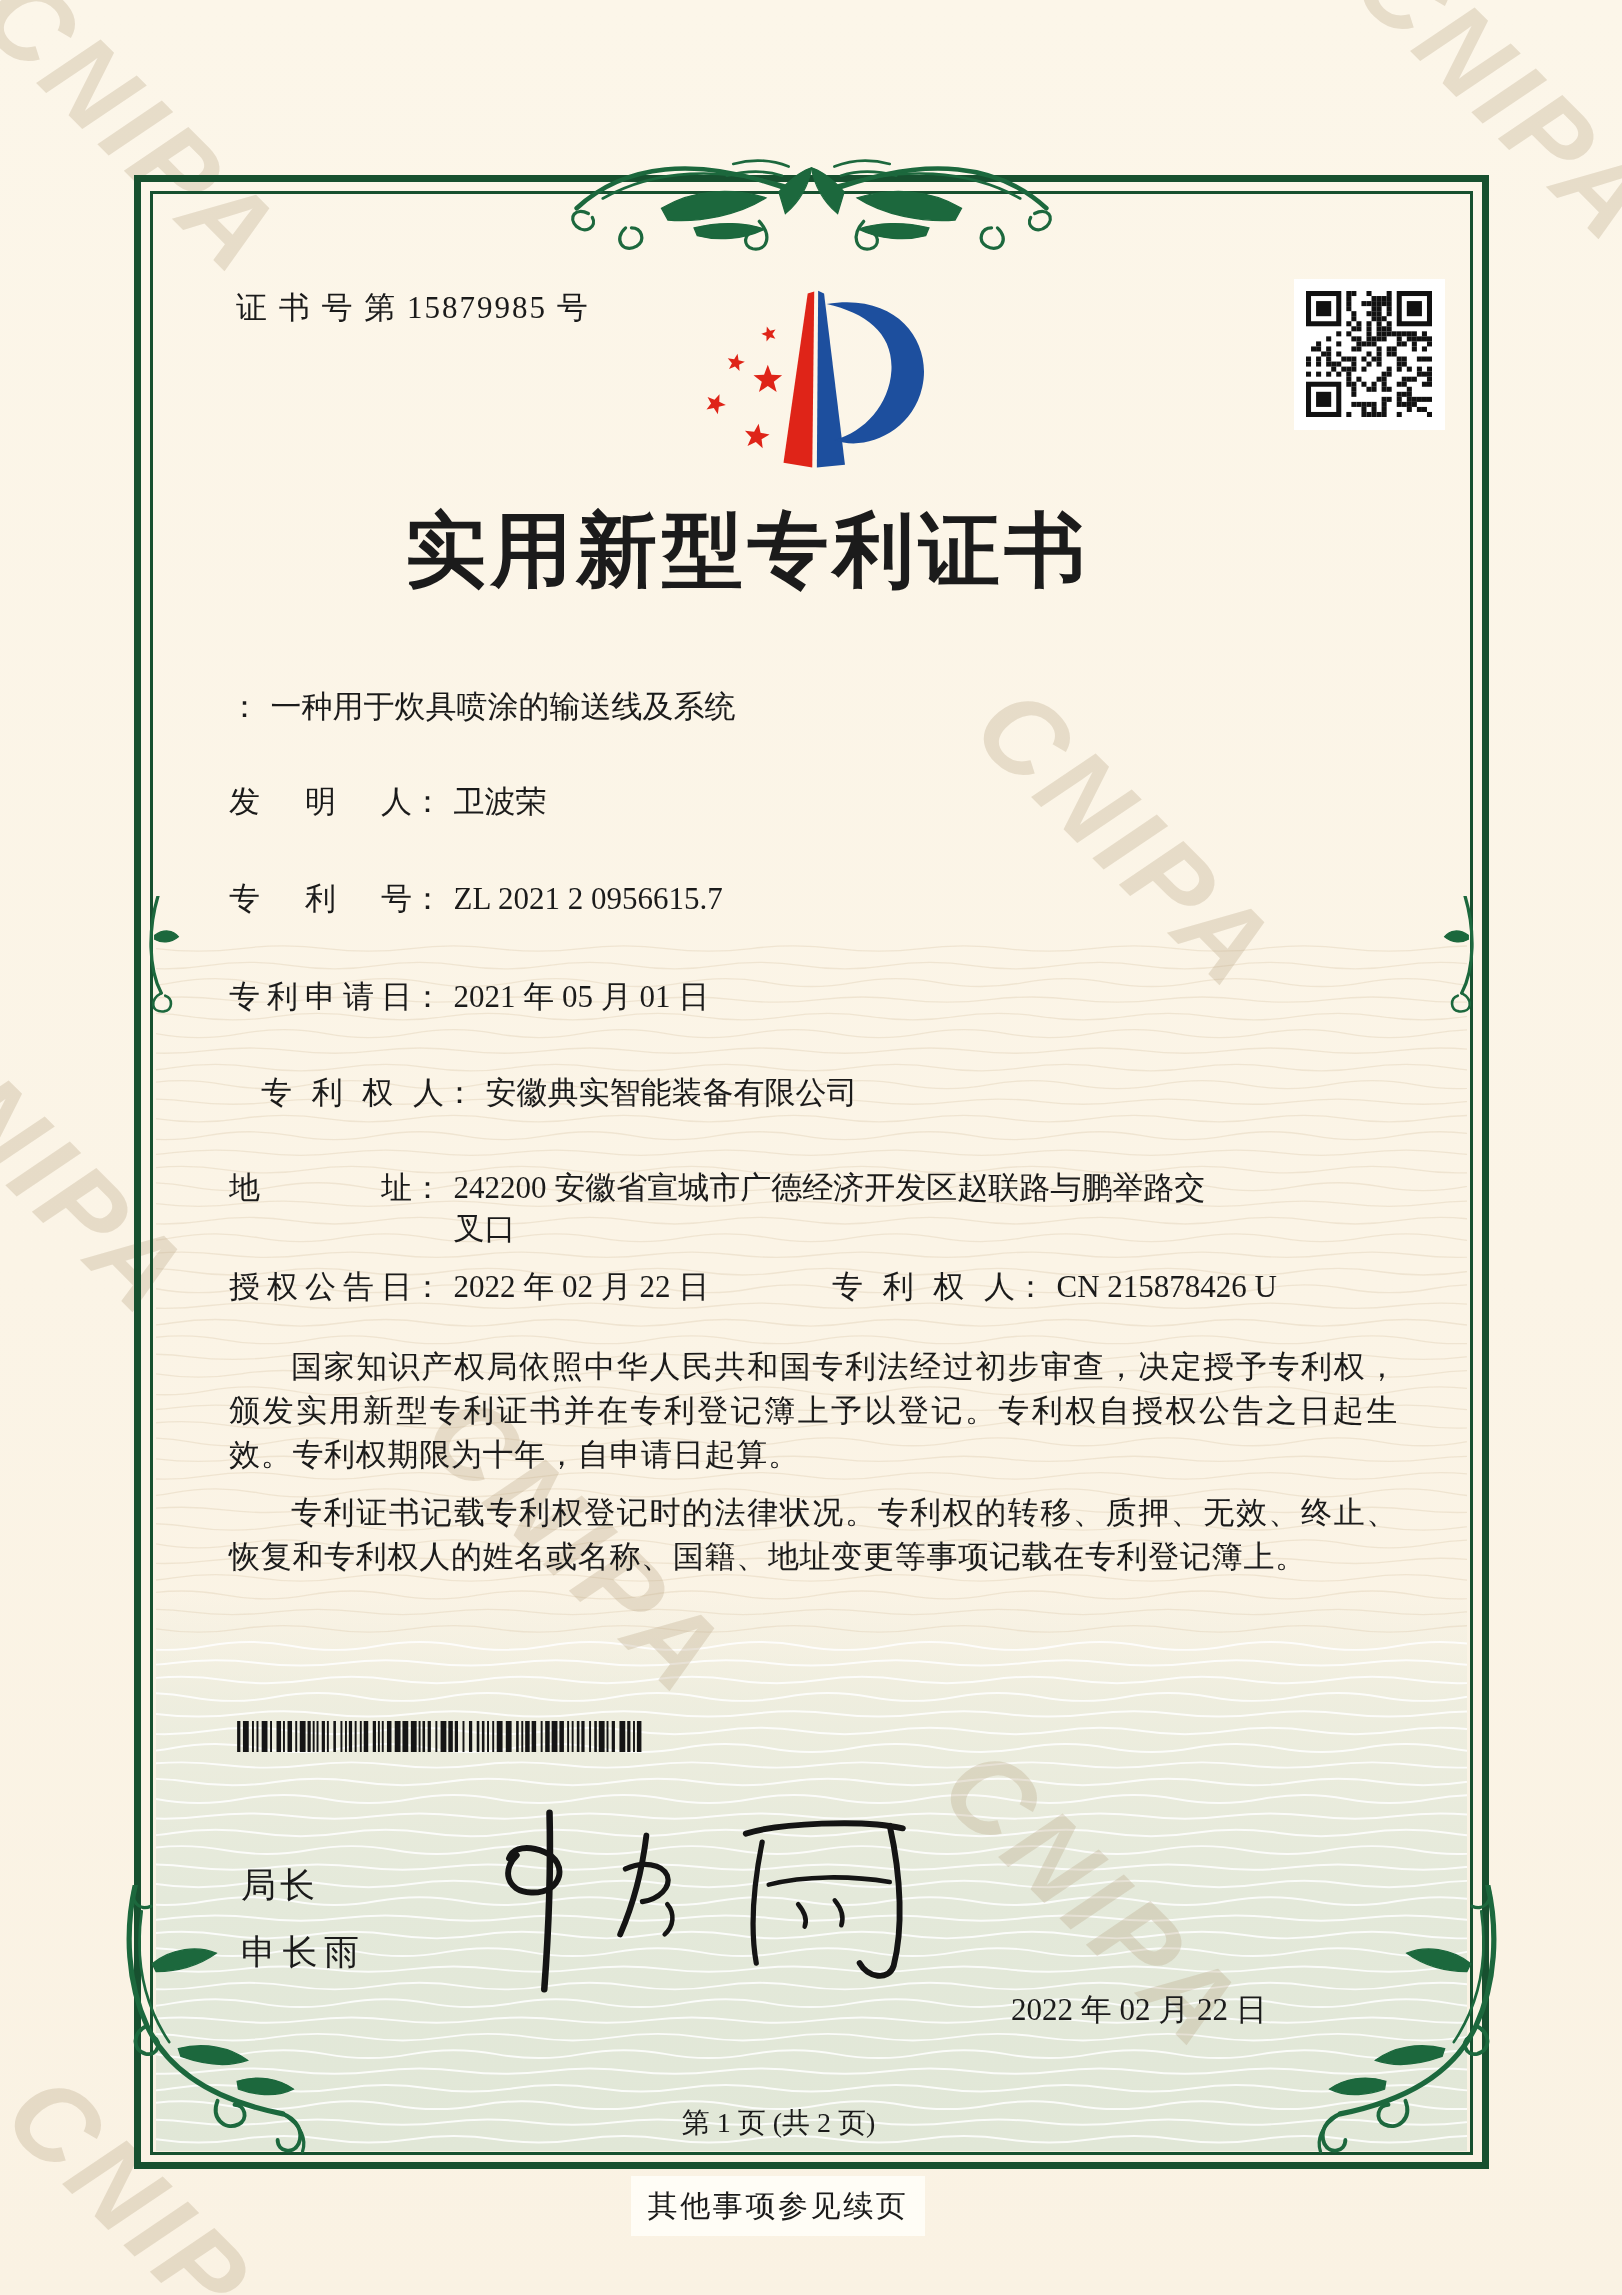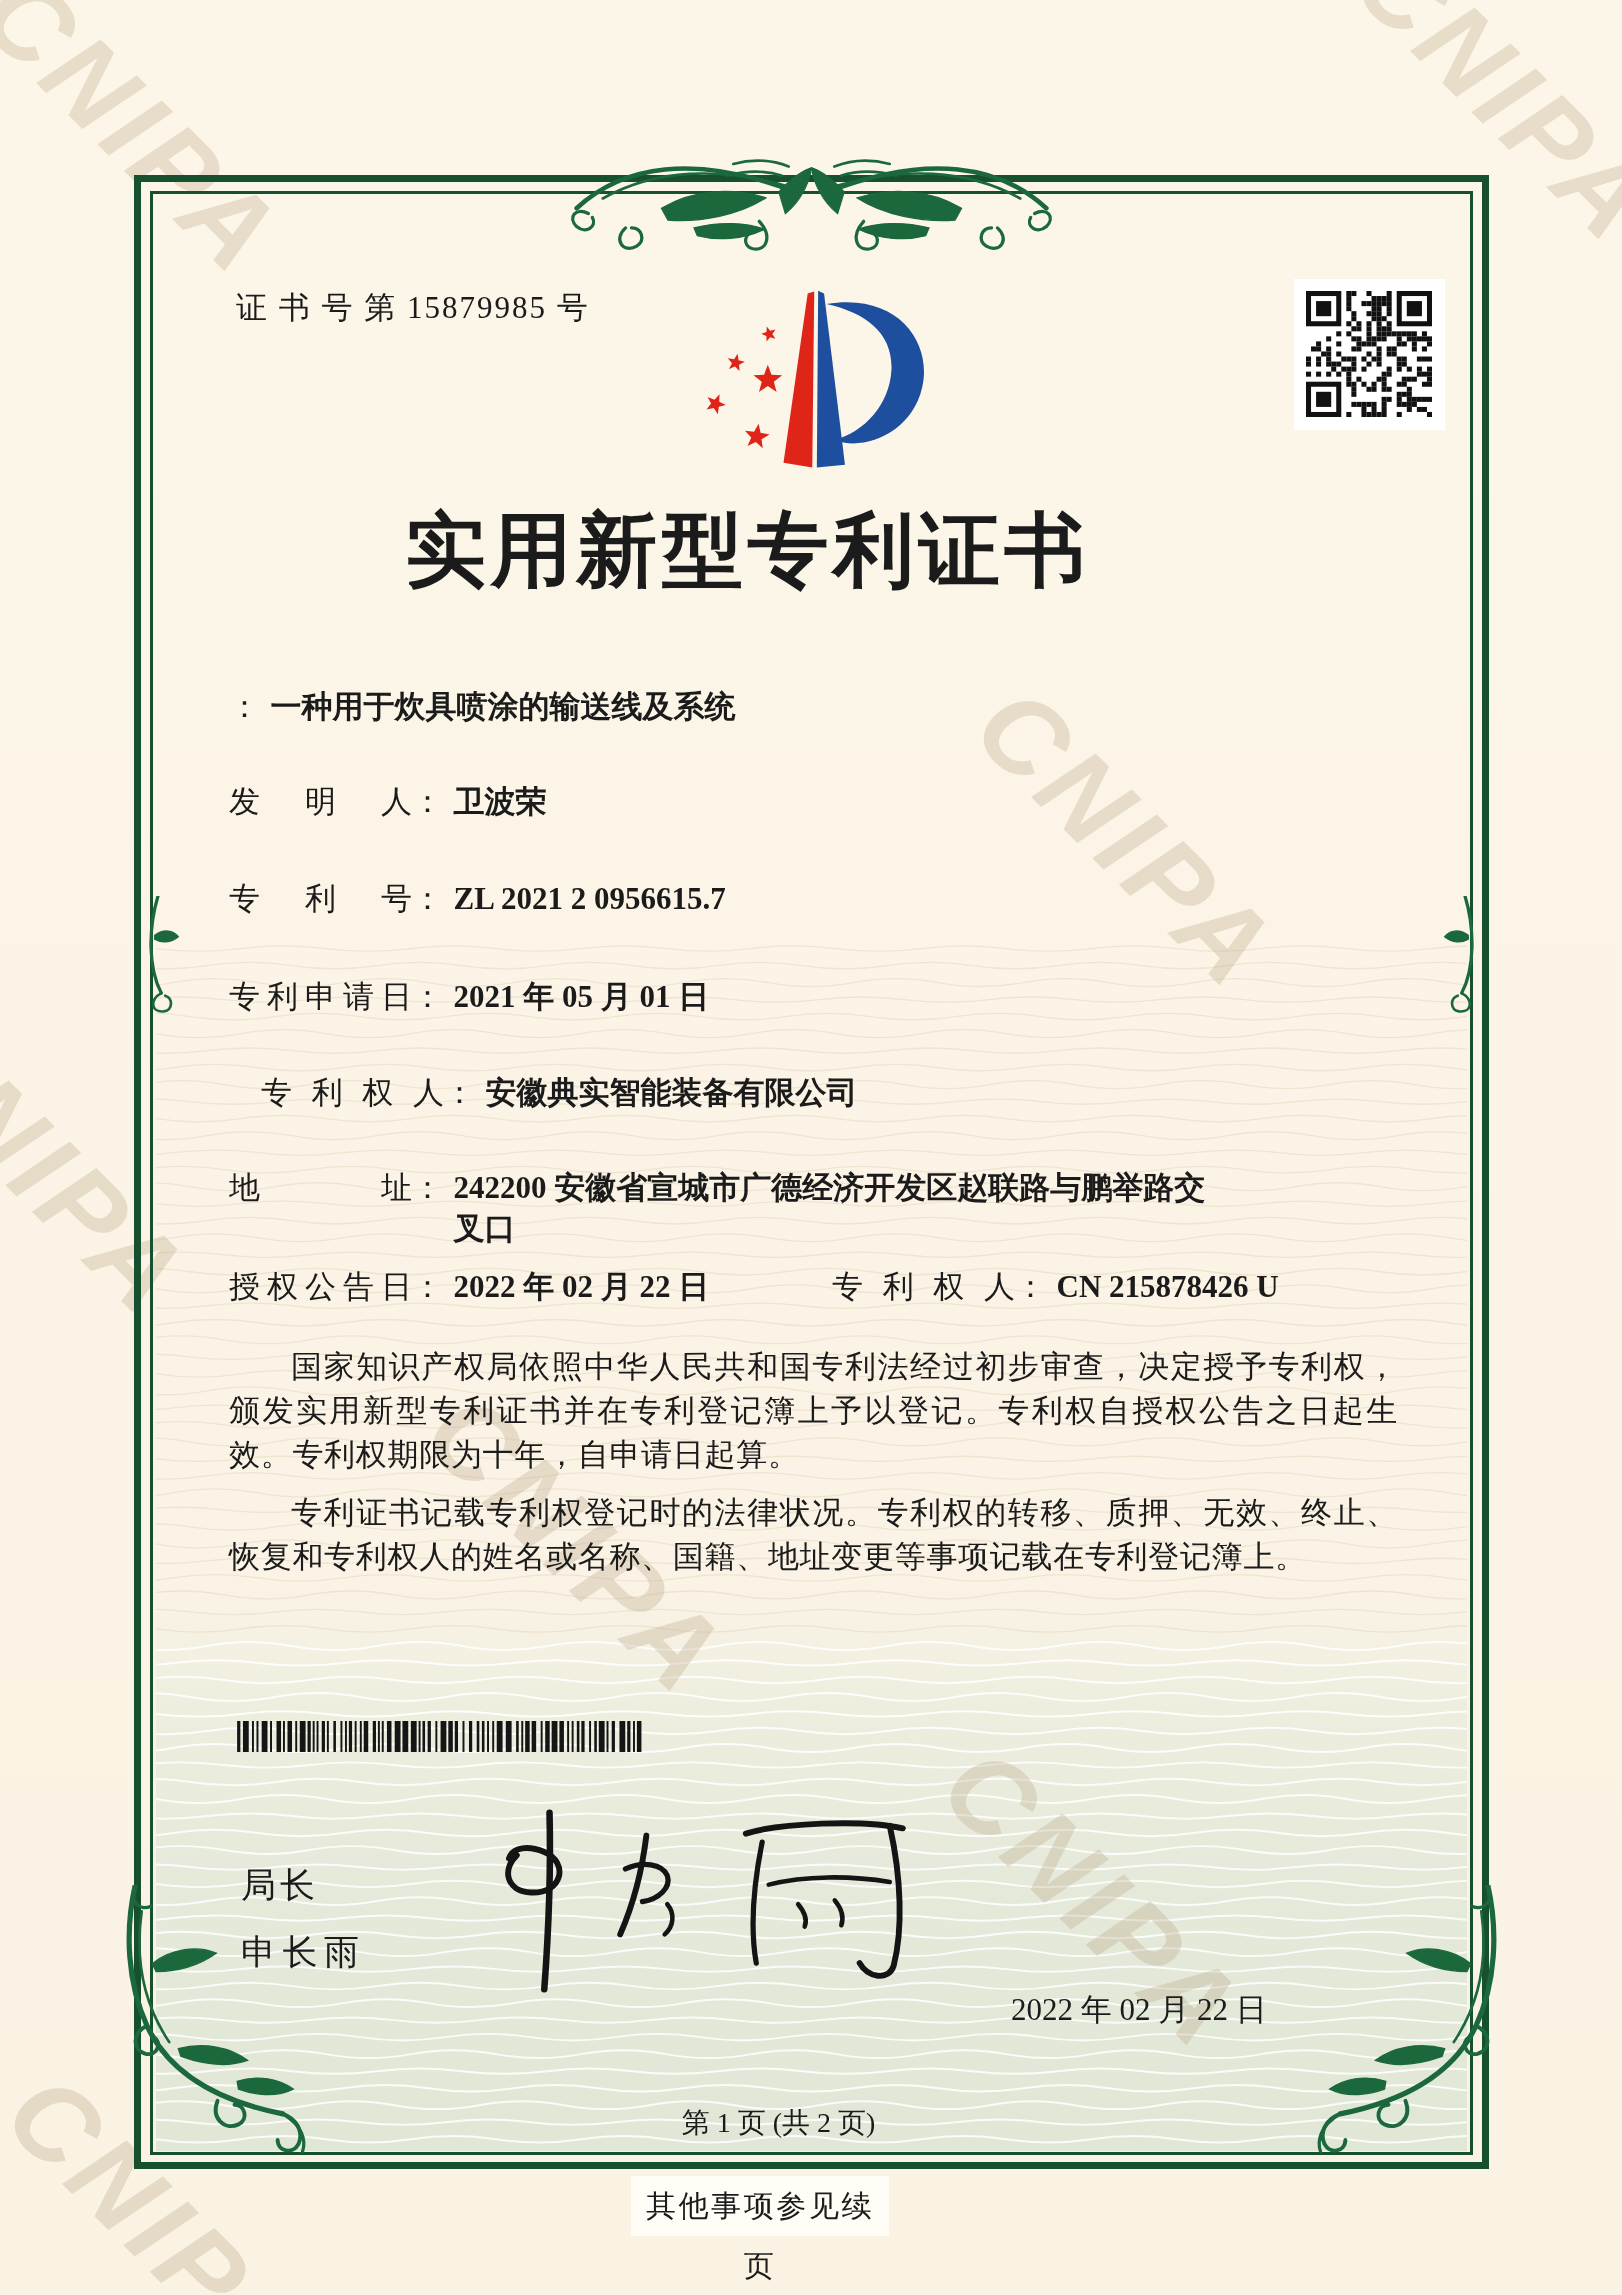--- a/index.html
+++ b/index.html
@@ -21,32 +21,32 @@
                   #e4e9da 55%,#e1e7d7 100%);}
   .waves{left:156px;top:942px;width:1311px;height:1209px;z-index:2;}
   .ornament{z-index:5;}
   .content{z-index:6;}
   
   .cert-no{left:204px;top:287px;font-size:31px;letter-spacing:2px;margin-left:32px;}
   .page-title{left:0;top:497px;width:1495px;text-align:center;font-size:81px;font-weight:bold;letter-spacing:4.6px;}
   .field-row{left:229px;display:flex;align-items:flex-start;font-size:31px;line-height:41px;}
   .flabel{display:inline-block;width:183px;text-align:justify;text-align-last:justify;}
   .fcolon{display:inline-block;}
-  .fvalue{margin-left:10.5px;font-weight:bold;}
+  .fvalue{margin-left:10.5px;}
   .addr .fvalue{max-width:779px;}
   .grant-pair{display:flex;font-size:31px;line-height:39px;}
   .para-wrap{left:229px;top:1345px;width:1169px;font-size:31px;line-height:44px;text-align:justify;letter-spacing:0.7px;}
   .para{margin:0;text-indent:2em;}
   .para + .para{margin-top:14.4px;}
   .qr-box{left:1294px;top:279px;width:151px;height:151px;background:#ffffff;}
   .sig-role{left:241px;top:1862px;font-size:35px;letter-spacing:3.9px;}
   .sig-name{left:241px;top:1929px;font-size:35px;letter-spacing:6.5px;}
   .issue-date{left:1011px;top:1989px;font-size:31px;}
   .page-indicator{left:654px;top:2104px;width:249px;text-align:center;font-size:28px;}
-  .cont-band{left:631px;top:2176px;width:258px;height:60px;background:#fffdf6;text-align:center;}
+  .cont-band{left:631px;top:2176px;width:294px;height:60px;background:#fffdf6;text-align:center;}
   .cont-band span{font-size:30px;line-height:60px;letter-spacing:2.6px;}
 </style>
 </head>
 <body>
 
 <div class="watermark" style="left:131px;top:124px;">CNIPA</div>
 <div class="watermark" style="left:1505px;top:92px;">CNIPA</div>
 <div class="watermark" style="left:1126px;top:838px;">CNIPA</div>
 <div class="watermark" style="left:39px;top:1165px;">CNIPA</div>
 <div class="watermark" style="left:576px;top:1544px;">CNIPA</div>

